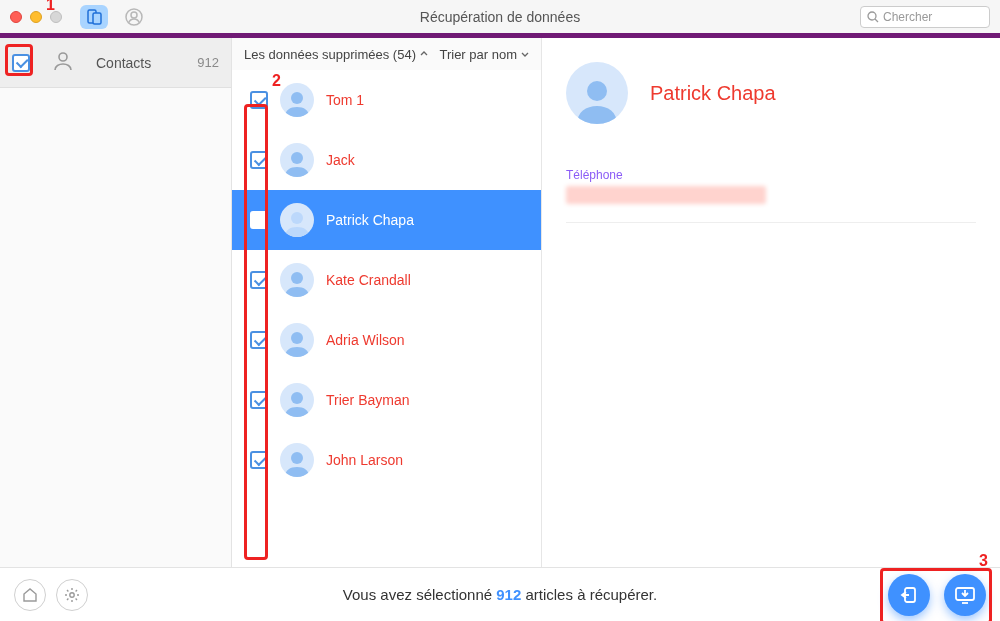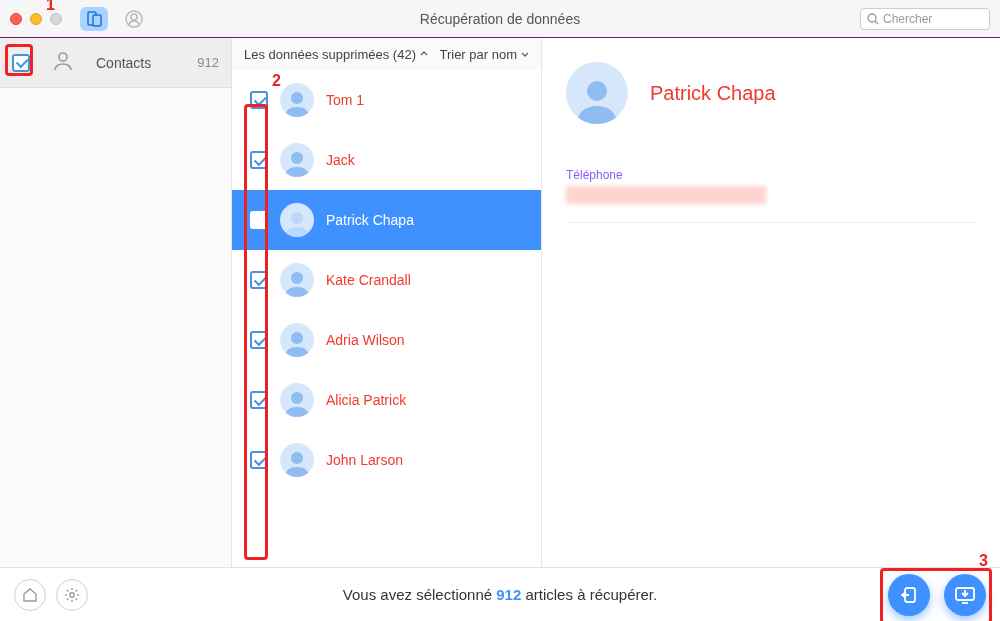--- a/index.html
+++ b/index.html
@@ -11,21 +11,21 @@
       height: 621px;
       background: #f6f6f6;
       overflow: hidden;
       position: relative;
     }
 
     
     .titlebar {
       height: 38px;
       background: #f6f6f6;
-      border-bottom: 1px solid #701a75;
+      border-bottom: 5px solid #701a75;
       display: flex;
       align-items: center;
       padding: 0 10px;
       position: relative;
     }
     .traffic-lights { display: flex; gap: 8px; align-items: center; }
     .tl { width: 12px; height: 12px; border-radius: 50%; }
     .tl.close { background: #ff5f56; border: 1px solid #e0443e; }
     .tl.min   { background: #ffbd2e; border: 1px solid #dea123; }
     .tl.max   { background: #d7d7d7; border: 1px solid #bfbfbf; }
@@ -224,21 +224,21 @@
       <span class="side-count">912</span>
 
       <div class="hl" style="top:6px; left:5px; width:28px; height:32px;"></div>
     </div>
     <div class="hl-num" style="top:-4px; left:46px;">1</div>
   </div>
 
   <div class="list">
     <div class="list-filterbar">
       <div class="filter-item">
-        <span>Les données supprimées (42)</span>
+        <span>Les données supprimées (54)</span>
         <svg width="8" height="8" viewBox="0 0 8 8">
             <path d="M1 5l3-3 3 3" stroke="#666" stroke-width="1.3" fill="none"></path>
           </svg>
       </div>
       <div class="filter-item">
         <span>Trier par nom</span>
         <svg width="8" height="8" viewBox="0 0 8 8">
             <path d="M1 3l3 3 3-3" stroke="#666" stroke-width="1.3" fill="none"></path>
           </svg>
       </div>
@@ -297,21 +297,21 @@
           <span class="name">Adria Wilson</span>
         </div>
         <div class="row deleted">
           <div class="checkbox checked"></div>
           <div class="avatar-sm">
             <svg width="30" height="30" viewBox="0 0 30 30" fill="#8fbdf2">
               <circle cx="15" cy="11" r="6"></circle>
               <path d="M3 30c0-7 5-10 12-10s12 3 12 10z"></path>
             </svg>
           </div>
-          <span class="name">Alicia Patrick</span>
+          <span class="name">Trier Bayman</span>
         </div>
         <div class="row deleted">
           <div class="checkbox checked"></div>
           <div class="avatar-sm">
             <svg width="30" height="30" viewBox="0 0 30 30" fill="#8fbdf2">
               <circle cx="15" cy="11" r="6"></circle>
               <path d="M3 30c0-7 5-10 12-10s12 3 12 10z"></path>
             </svg>
           </div>
           <span class="name">John Larson</span>

